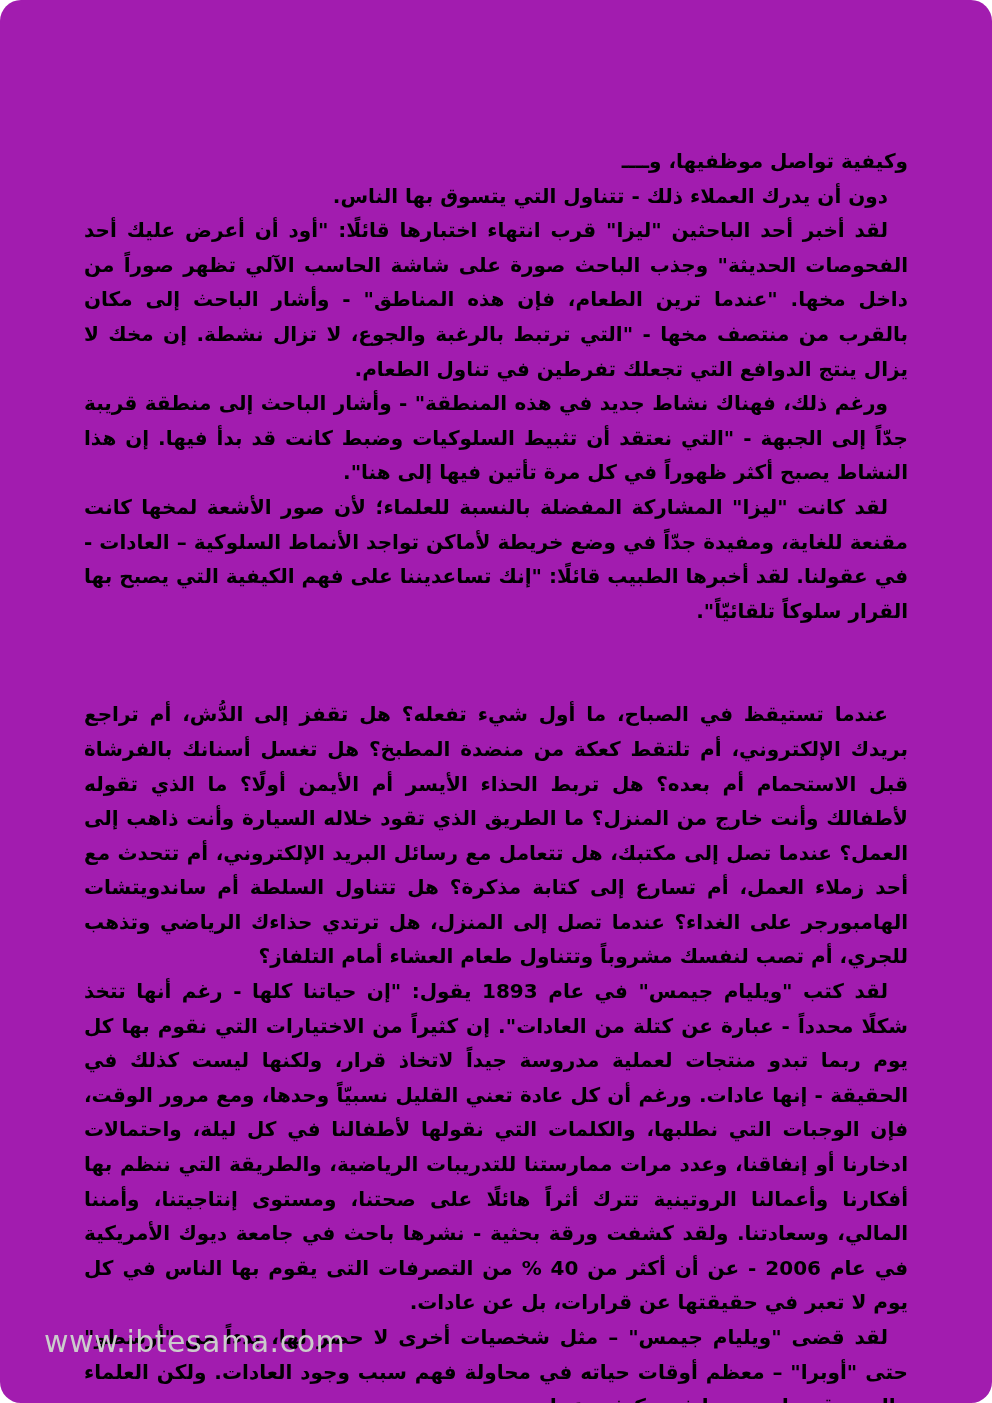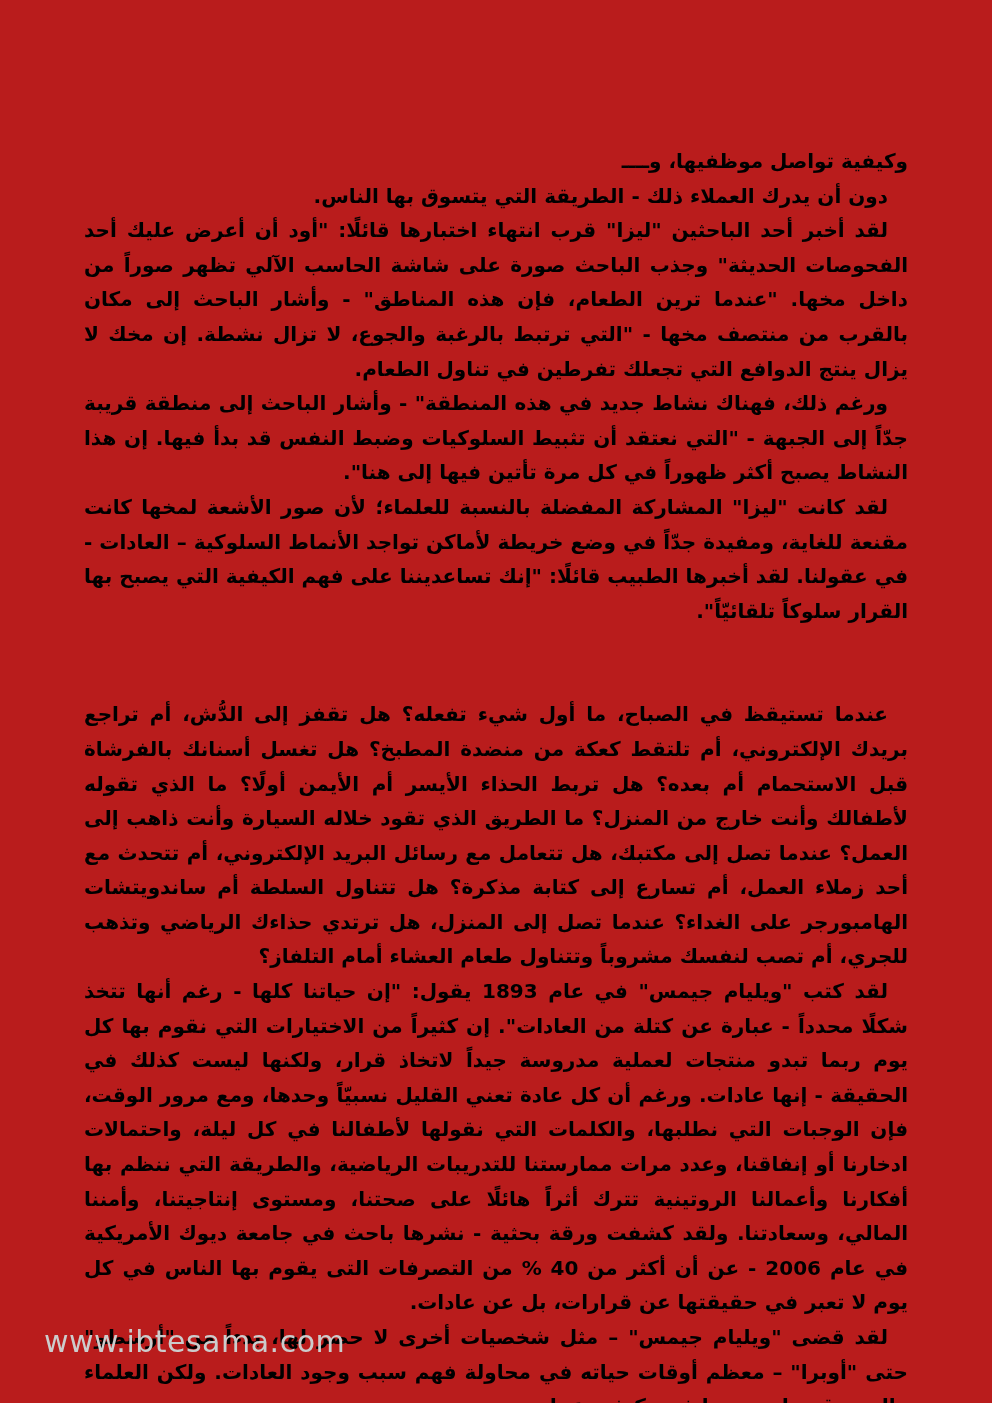--- a/index.html
+++ b/index.html
@@ -4,22 +4,23 @@
 <style>
   html, body {
     margin: 0;
     padding: 0;
     background: #ffffff;
   }
   .page {
     position: relative;
     width: 992px;
     height: 1403px;
-    background: #b91c1c;
+    background: #a21caf;
     overflow: hidden;
+    border-radius: 21px;
   }
   .text-column {
     position: absolute;
     top: 144px;
     right: 84px;
     width: 824px;
     direction: rtl;
     unicode-bidi: embed;
     text-align: justify;
     font-family: "DejaVu Sans", sans-serif;
@@ -54,25 +55,25 @@
 </style>
 </head>
 <body>
 
 <div class="page">
 
   <div class="text-column">
 
     <p class="continuation">وكيفية تواصل موظفيها، وــــ</p>
 
-    <p>دون أن يدرك العملاء ذلك - الطريقة التي يتسوق بها الناس.</p>
+    <p>دون أن يدرك العملاء ذلك - تتناول التي يتسوق بها الناس.</p>
 
     <p>لقد أخبر أحد الباحثين "ليزا" قرب انتهاء اختبارها قائلًا: "أود أن أعرض عليك أحد الفحوصات الحديثة" وجذب الباحث صورة على شاشة الحاسب الآلي تظهر صوراً من داخل مخها. "عندما ترين الطعام، فإن هذه المناطق" - وأشار الباحث إلى مكان بالقرب من منتصف مخها - "التي ترتبط بالرغبة والجوع، لا تزال نشطة. إن مخك لا يزال ينتج الدوافع التي تجعلك تفرطين في تناول الطعام.</p>
 
-    <p>ورغم ذلك، فهناك نشاط جديد في هذه المنطقة" - وأشار الباحث إلى منطقة قريبة جدّاً إلى الجبهة - "التي نعتقد أن تثبيط السلوكيات وضبط النفس قد بدأ فيها. إن هذا النشاط يصبح أكثر ظهوراً في كل مرة تأتين فيها إلى هنا".</p>
+    <p>ورغم ذلك، فهناك نشاط جديد في هذه المنطقة" - وأشار الباحث إلى منطقة قريبة جدّاً إلى الجبهة - "التي نعتقد أن تثبيط السلوكيات وضبط كانت قد بدأ فيها. إن هذا النشاط يصبح أكثر ظهوراً في كل مرة تأتين فيها إلى هنا".</p>
 
     <p>لقد كانت "ليزا" المشاركة المفضلة بالنسبة للعلماء؛ لأن صور الأشعة لمخها كانت مقنعة للغاية، ومفيدة جدّاً في وضع خريطة لأماكن تواجد الأنماط السلوكية – العادات - في عقولنا. لقد أخبرها الطبيب قائلًا: "إنك تساعديننا على فهم الكيفية التي يصبح بها القرار سلوكاً تلقائيّاً".</p>
 
 
     <div class="section-gap"></div>
 
     <p>عندما تستيقظ في الصباح، ما أول شيء تفعله؟ هل تقفز إلى الدُّش، أم تراجع بريدك الإلكتروني، أم تلتقط كعكة من منضدة المطبخ؟ هل تغسل أسنانك بالفرشاة قبل الاستحمام أم بعده؟ هل تربط الحذاء الأيسر أم الأيمن أولًا؟ ما الذي تقوله لأطفالك وأنت خارج من المنزل؟ ما الطريق الذي تقود خلاله السيارة وأنت ذاهب إلى العمل؟ عندما تصل إلى مكتبك، هل تتعامل مع رسائل البريد الإلكتروني، أم تتحدث مع أحد زملاء العمل، أم تسارع إلى كتابة مذكرة؟ هل تتناول السلطة أم ساندويتشات الهامبورجر على الغداء؟ عندما تصل إلى المنزل، هل ترتدي حذاءك الرياضي وتذهب للجري، أم تصب لنفسك مشروباً وتتناول طعام العشاء أمام التلفاز؟</p>
 
     <p>لقد كتب "ويليام جيمس" في عام 1893 يقول: "إن حياتنا كلها - رغم أنها تتخذ شكلًا محدداً - عبارة عن كتلة من العادات". إن كثيراً من الاختيارات التي نقوم بها كل يوم ربما تبدو منتجات لعملية مدروسة جيداً لاتخاذ قرار، ولكنها ليست كذلك في الحقيقة - إنها عادات. ورغم أن كل عادة تعني القليل نسبيّاً وحدها، ومع مرور الوقت، فإن الوجبات التي نطلبها، والكلمات التي نقولها لأطفالنا في كل ليلة، واحتمالات ادخارنا أو إنفاقنا، وعدد مرات ممارستنا للتدريبات الرياضية، والطريقة التي ننظم بها أفكارنا وأعمالنا الروتينية تترك أثراً هائلًا على صحتنا، ومستوى إنتاجيتنا، وأمننا المالي، وسعادتنا. ولقد كشفت ورقة بحثية - نشرها باحث في جامعة ديوك الأمريكية في عام 2006 - عن أن أكثر من 40 % من التصرفات التى يقوم بها الناس في كل يوم لا تعبر في حقيقتها عن قرارات، بل عن عادات.</p>
 

